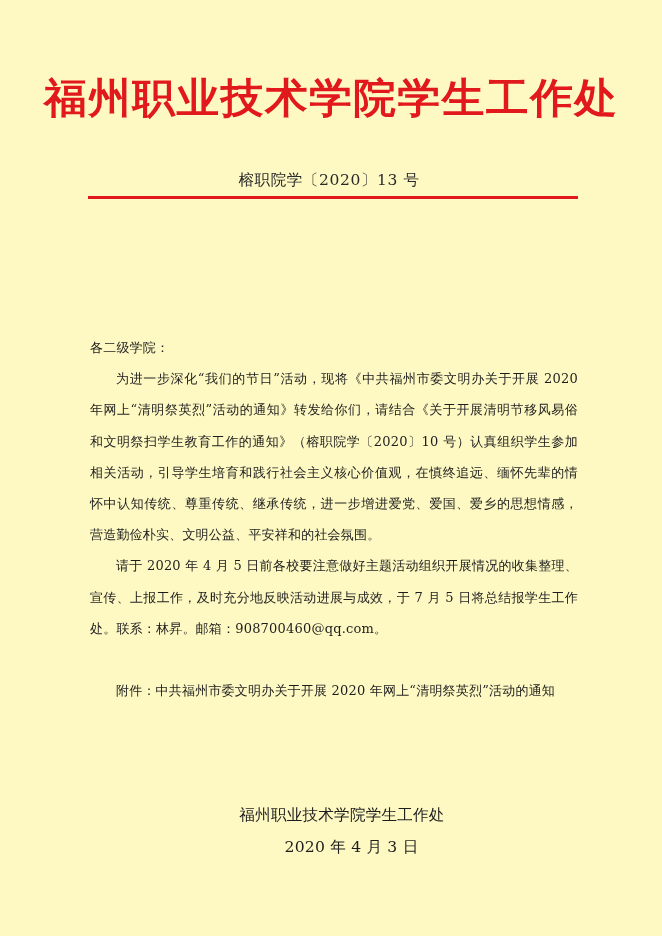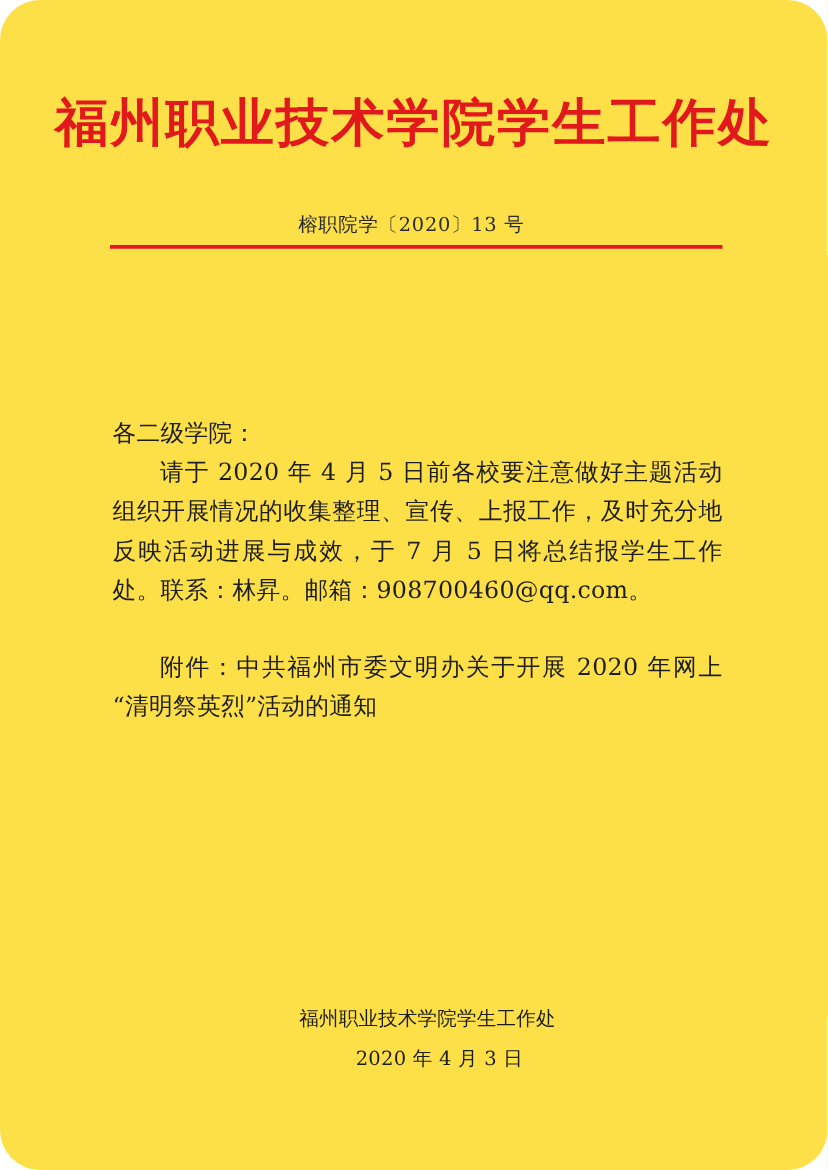--- a/index.html
+++ b/index.html
@@ -14,22 +14,21 @@
     position: relative;
     overflow: hidden;
     font-family: "DejaVu Serif", "Liberation Serif", serif;
     color: #1b1b1b;
     -webkit-font-smoothing: antialiased;
   }
 
   .page {
     position: absolute;
     inset: 0;
-    background: #fde047;
-    border-radius: 32px;
+    background: #fef9c3;
   }
 
   
   .letterhead {
     position: absolute;
     left: 0;
     right: 0;
     top: 78px;
     text-align: center;
   }
@@ -81,21 +80,21 @@
     color: #141414;
   }
   .subject div { white-space: nowrap; }
 
   
   .body-block {
     position: absolute;
     left: 90px;
     width: 488px;
     top: 332px;
-    font-size: 19px;
+    font-size: 13px;
     line-height: 31.2px;
     color: #1d1d1d;
     letter-spacing: 0.2px;
   }
   .body-block p {
     margin: 0;
     text-align: justify;
     text-justify: inter-ideograph;
   }
   .body-block p.indent { text-indent: 2em; }
@@ -126,20 +125,21 @@
     <span class="letterhead-title">福州职业技术学院学生工作处</span>
   </div>
 
   <div class="doc-number">榕职院学〔2020〕13 号</div>
 
   <div class="red-rule"></div>
 
 
   <div class="body-block">
     <p class="salutation">各二级学院：</p>
+    <p class="indent">为进一步深化“我们的节日”活动，现将《中共福州市委文明办关于开展 2020 年网上“清明祭英烈”活动的通知》转发给你们，请结合《关于开展清明节移风易俗和文明祭扫学生教育工作的通知》（榕职院学〔2020〕10 号）认真组织学生参加相关活动，引导学生培育和践行社会主义核心价值观，在慎终追远、缅怀先辈的情怀中认知传统、尊重传统、继承传统，进一步增进爱党、爱国、爱乡的思想情感，营造勤俭朴实、文明公益、平安祥和的社会氛围。</p>
     <p class="indent">请于 2020 年 4 月 5 日前各校要注意做好主题活动组织开展情况的收集整理、宣传、上报工作，及时充分地反映活动进展与成效，于 7 月 5 日将总结报学生工作处。联系：林昇。邮箱：908700460@qq.com。</p>
     <div class="spacer-line"></div>
     <p class="indent">附件：中共福州市委文明办关于开展 2020 年网上“清明祭英烈”活动的通知</p>
   </div>
 
   <div class="signature">
     <div class="sig-org">福州职业技术学院学生工作处</div>
     <div class="sig-date">2020 年 4 月 3 日</div>
   </div>
 

